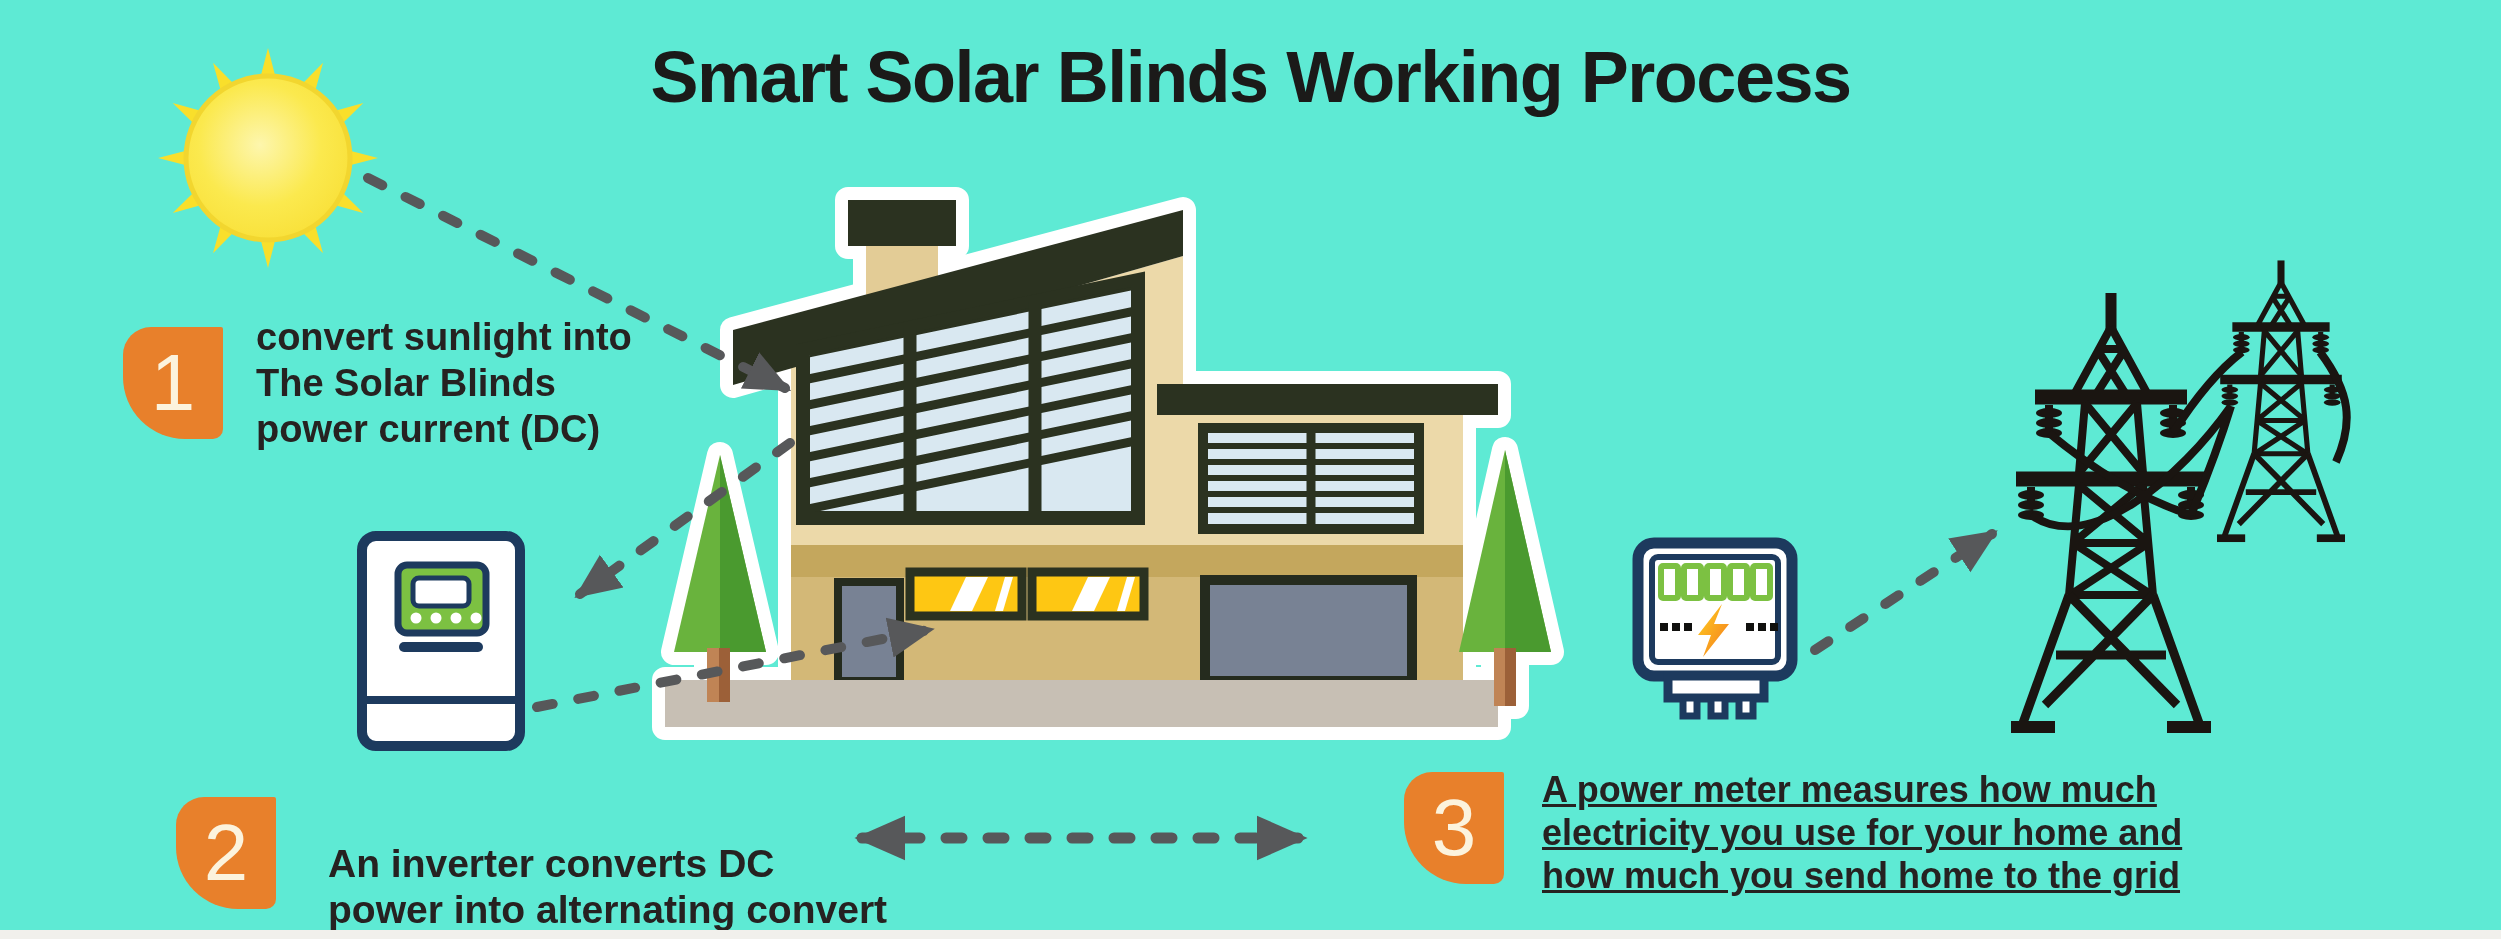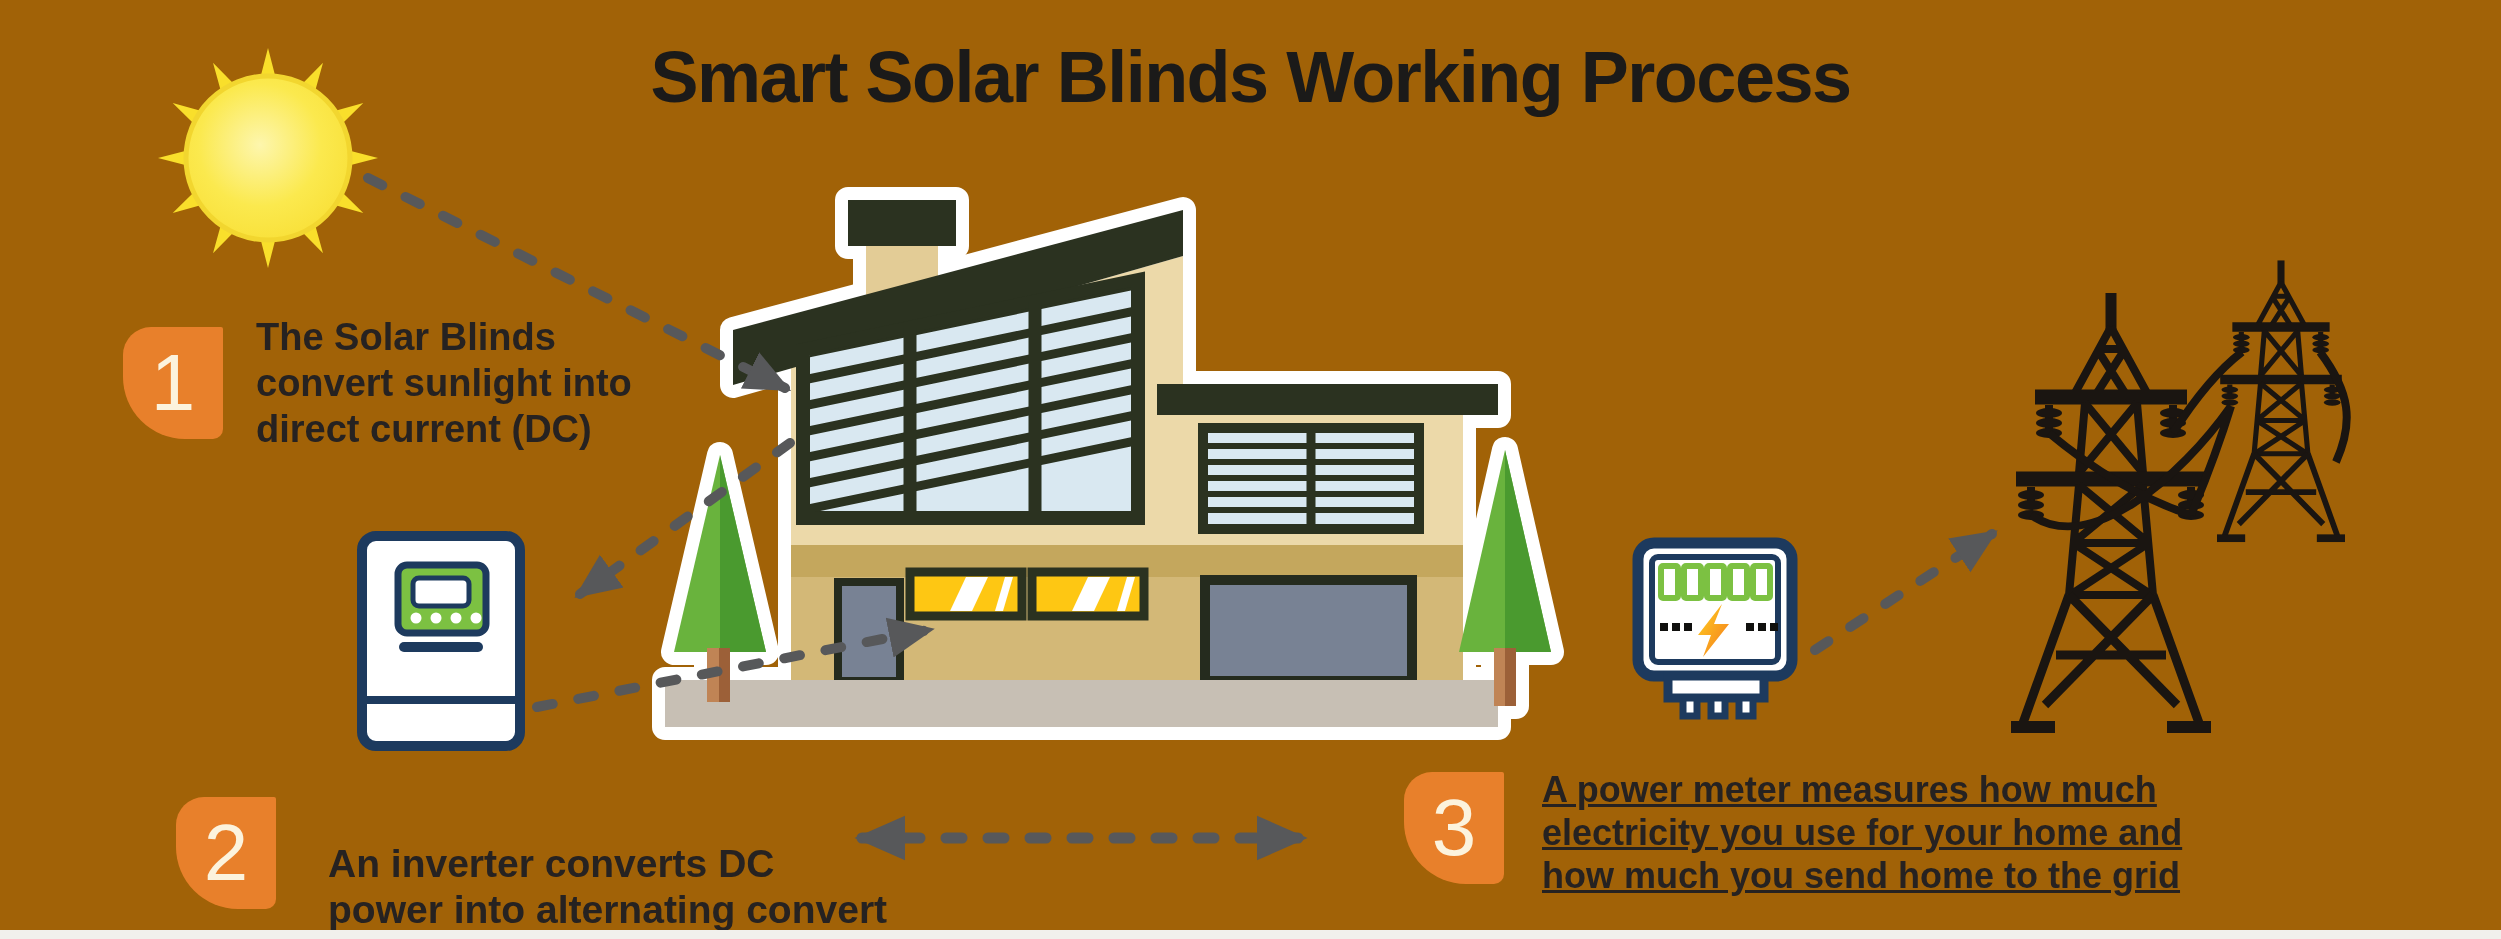--- a/index.html
+++ b/index.html
@@ -1,18 +1,18 @@
 <!DOCTYPE html>
 <html><head>
 <meta charset="utf-8">
 <style>
   html,body{margin:0;padding:0;background:#f5e7cc;}
   .canvas{
     position:relative;width:2501px;height:939px;overflow:hidden;
-    background:#a16207;font-family:"Liberation Sans",sans-serif;
+    background:#5eead4;font-family:"Liberation Sans",sans-serif;
   }
   .illustration{position:absolute;left:0;top:0;}
   .title{
     position:absolute;top:36px;left:0;width:100%;text-align:center;
     font-size:72px;font-weight:700;color:#1b1a19;letter-spacing:-1.5px;
   }
   .badge{
     position:absolute;width:100px;height:112px;background:#e8802b;
     border-radius:28px 2px 10px 62px;
     display:flex;align-items:center;justify-content:center;
@@ -216,23 +216,23 @@
       <path d="M1815,650 L1992,534" marker-end="url(#ah)"></path>
     </g>
   </svg>
 
   <div class="title">Smart Solar Blinds Working Process</div>
 
   <div class="badge badge-1">
     <span>1</span>
   </div>
   <div class="step-text step-text-1">
+    <div>convert sunlight into</div>
     <div>The Solar Blinds</div>
-    <div>convert sunlight into</div>
-    <div>direct current (DC)</div>
+    <div>power current (DC)</div>
   </div>
 
   <div class="badge badge-2">
     <span>2</span>
   </div>
   <div class="step-text step-text-2">
     <div>An inverter converts DC</div>
     <div>power into alternating convert</div>
   </div>
 

